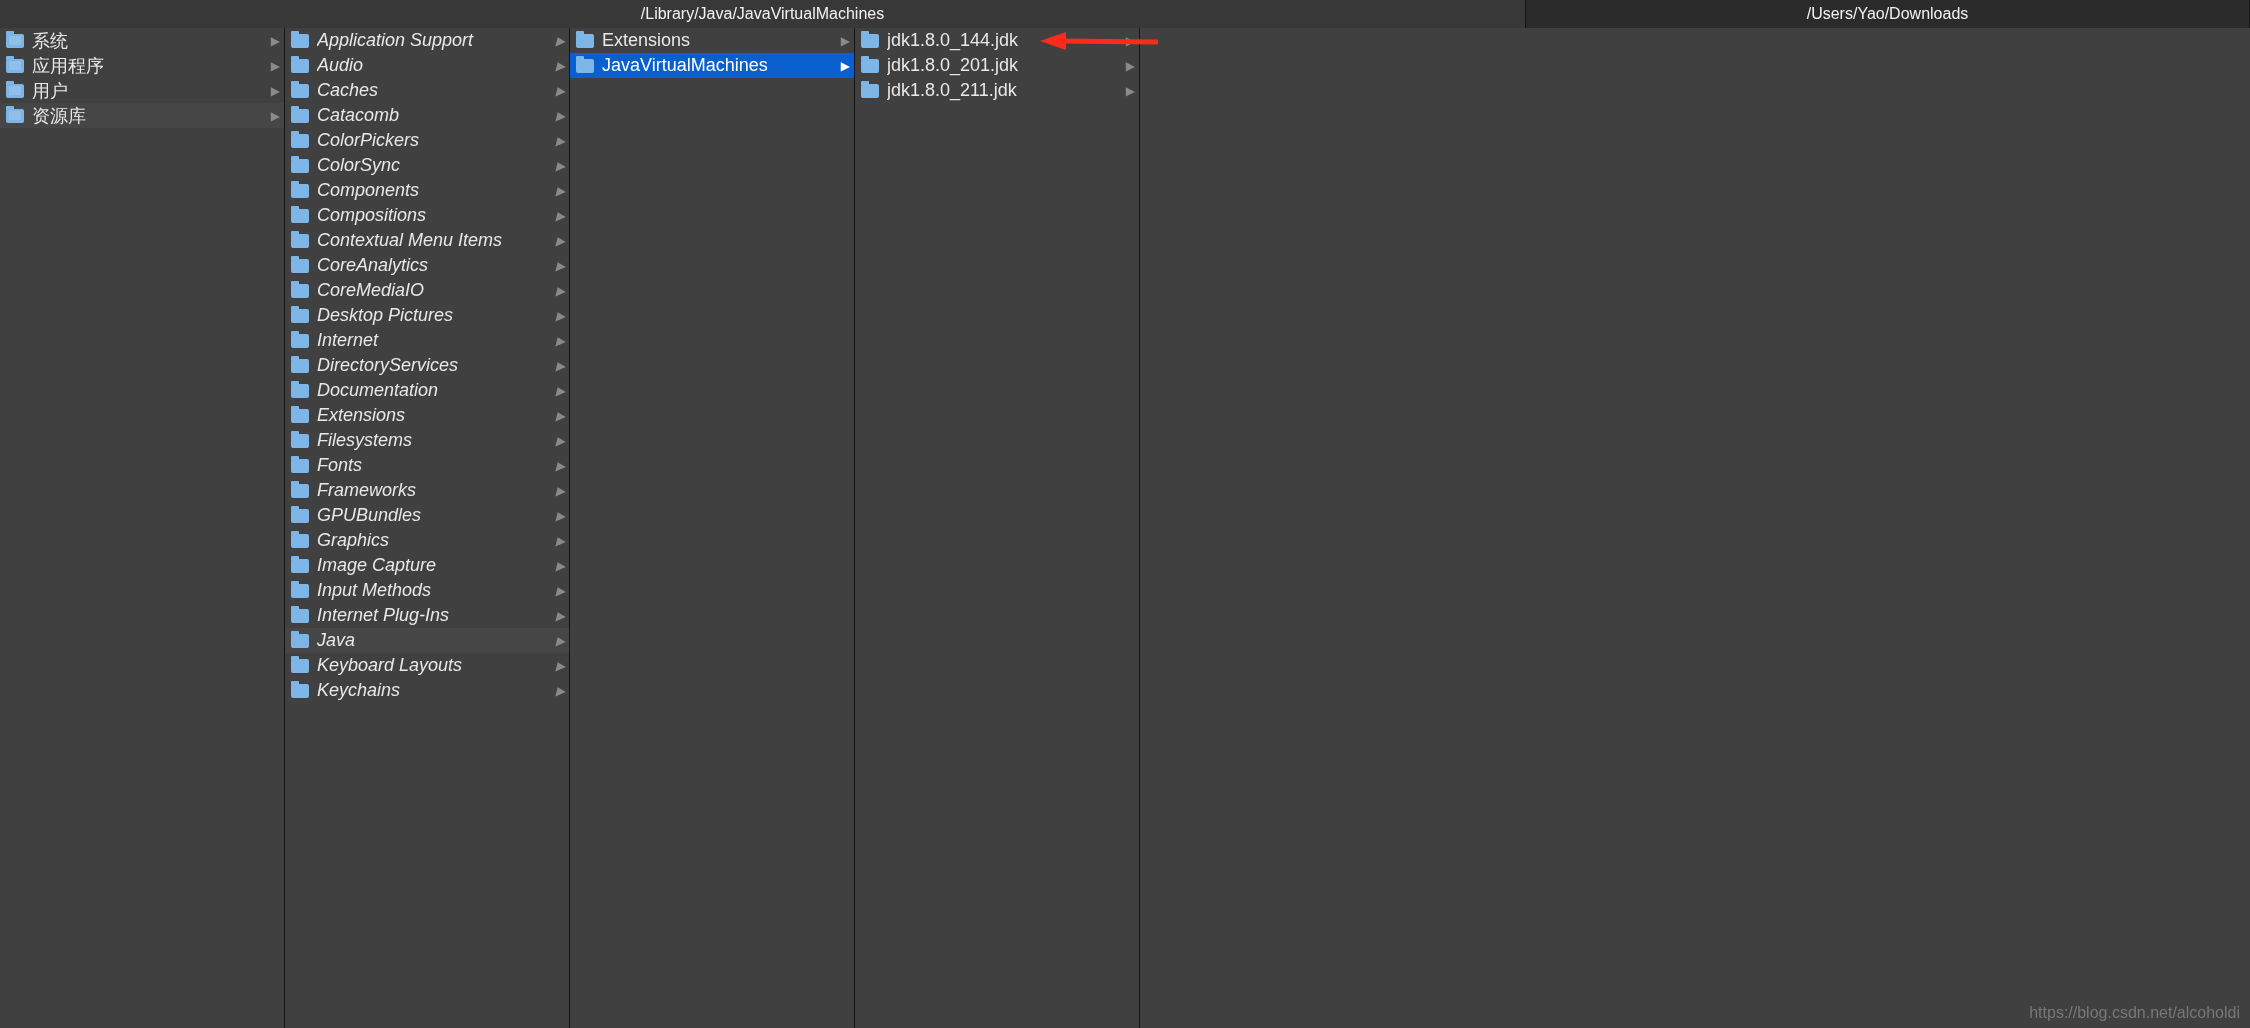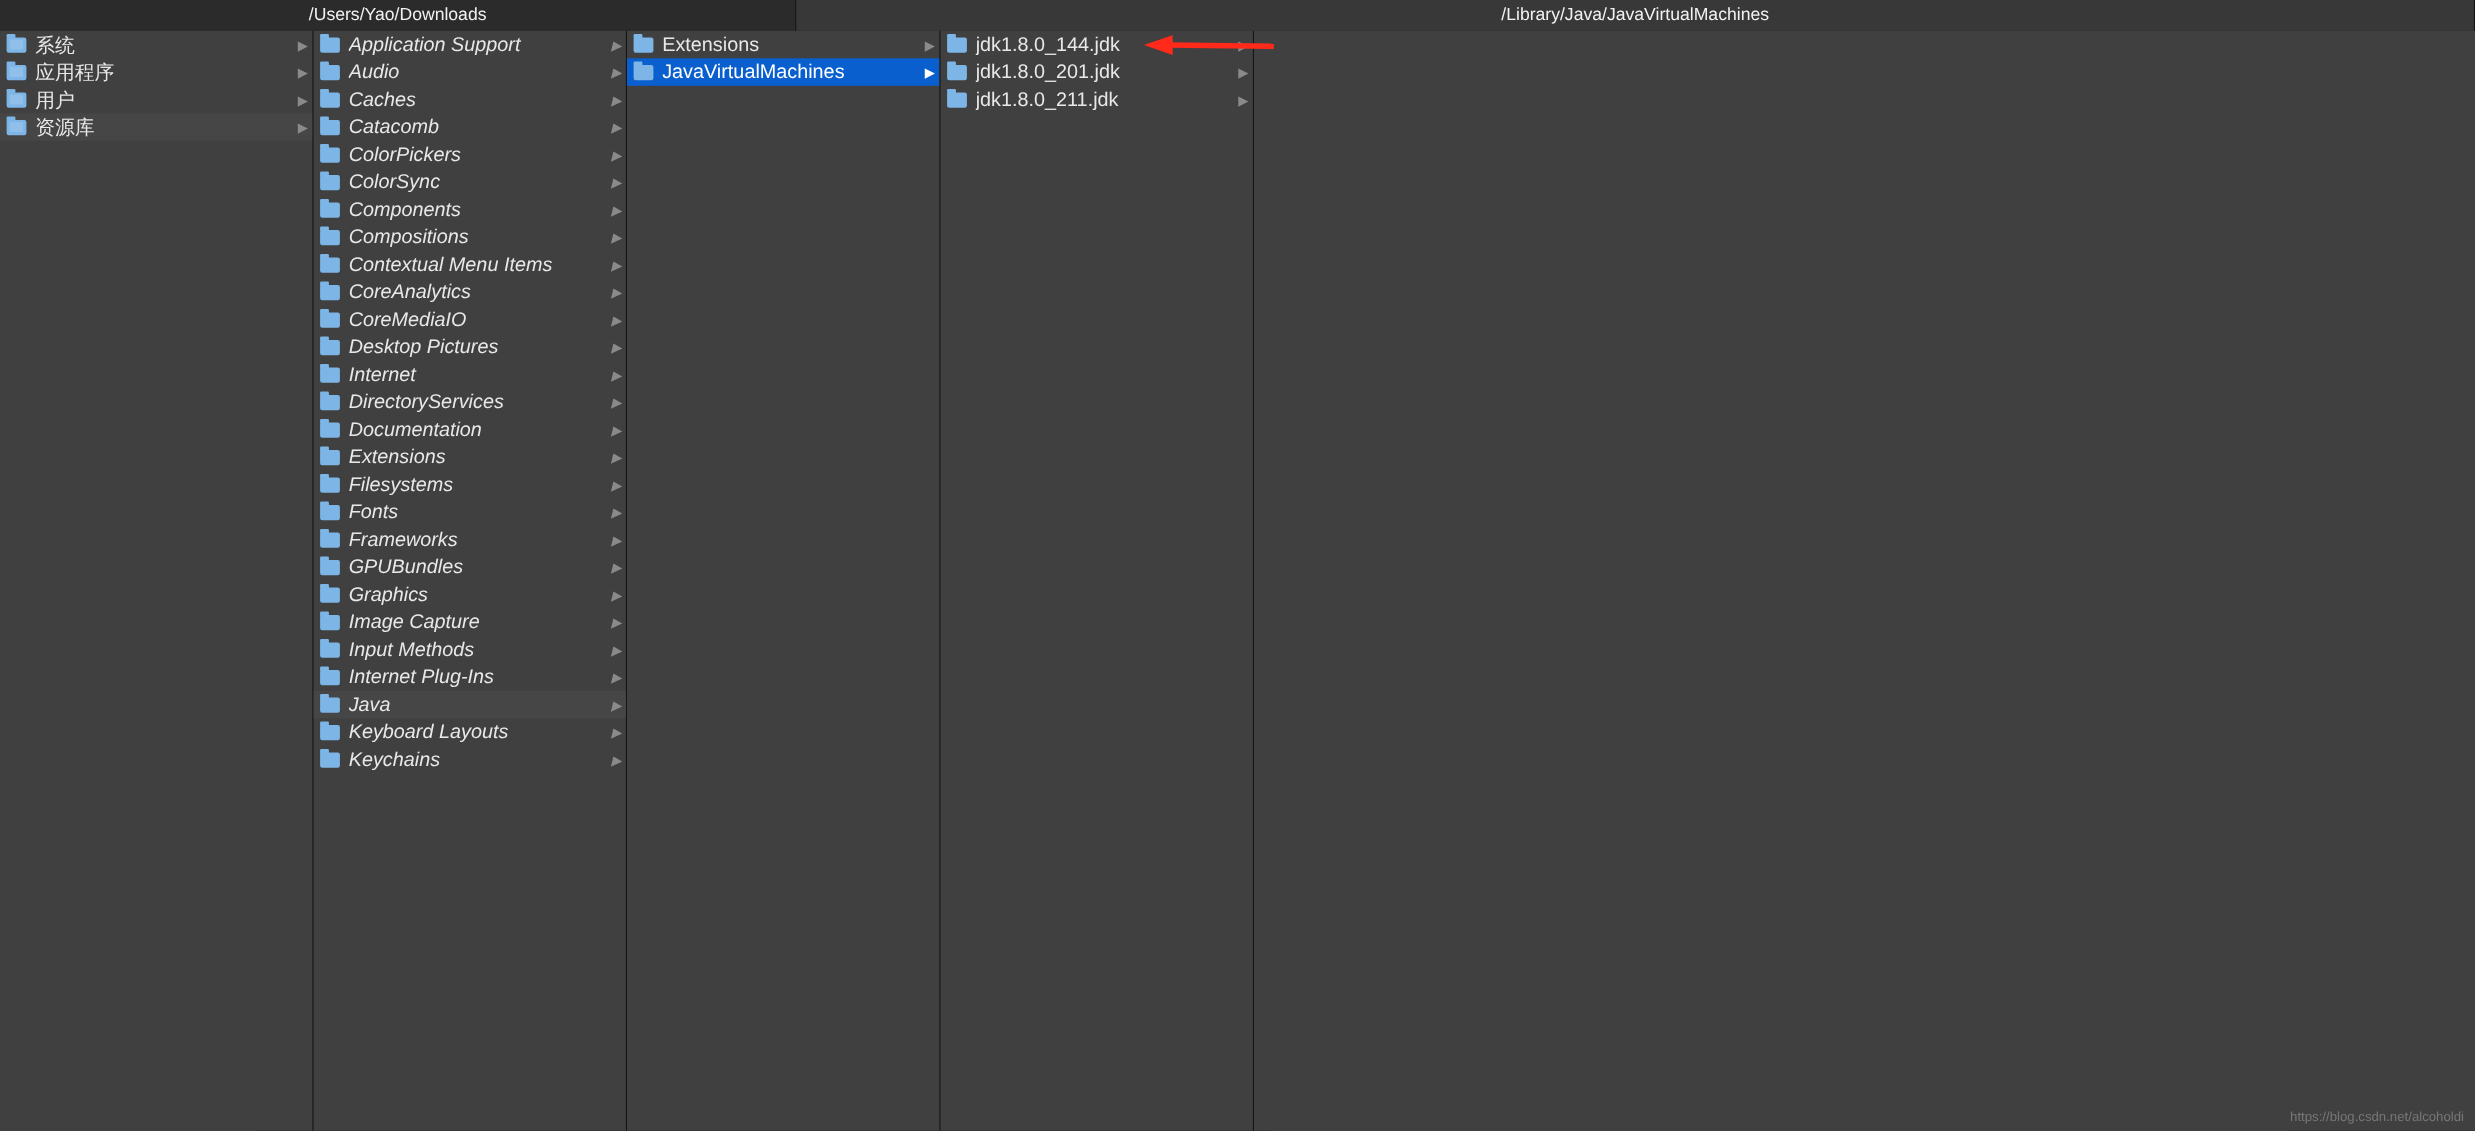--- a/index.html
+++ b/index.html
@@ -102,33 +102,33 @@
   }
   .item.sel-blue .chev { color: #fff; }
   .arrow-annot {
     position: absolute;
     pointer-events: none;
   }
   .watermark {
     position: absolute;
     bottom: 6px;
     right: 10px;
-    font-size: 12px;
+    font-size: 16px;
     color: #777;
   }
 </style>
 </head>
 <body>
 
 <div class="tabbar">
+  <div class="tab inactive">
+    <span>/Library/Java/JavaVirtualMachines</span>
+  </div>
   <div class="tab">
     <span>/Users/Yao/Downloads</span>
-  </div>
-  <div class="tab inactive">
-    <span>/Library/Java/JavaVirtualMachines</span>
   </div>
 </div>
 
 <div class="panes">
   <div class="col c1" id="col-c1">
       <div class="item">
         <span class="folder-icon sys"></span>
         <span class="label">系统</span>
         <span class="chev">▶</span>
       </div>

